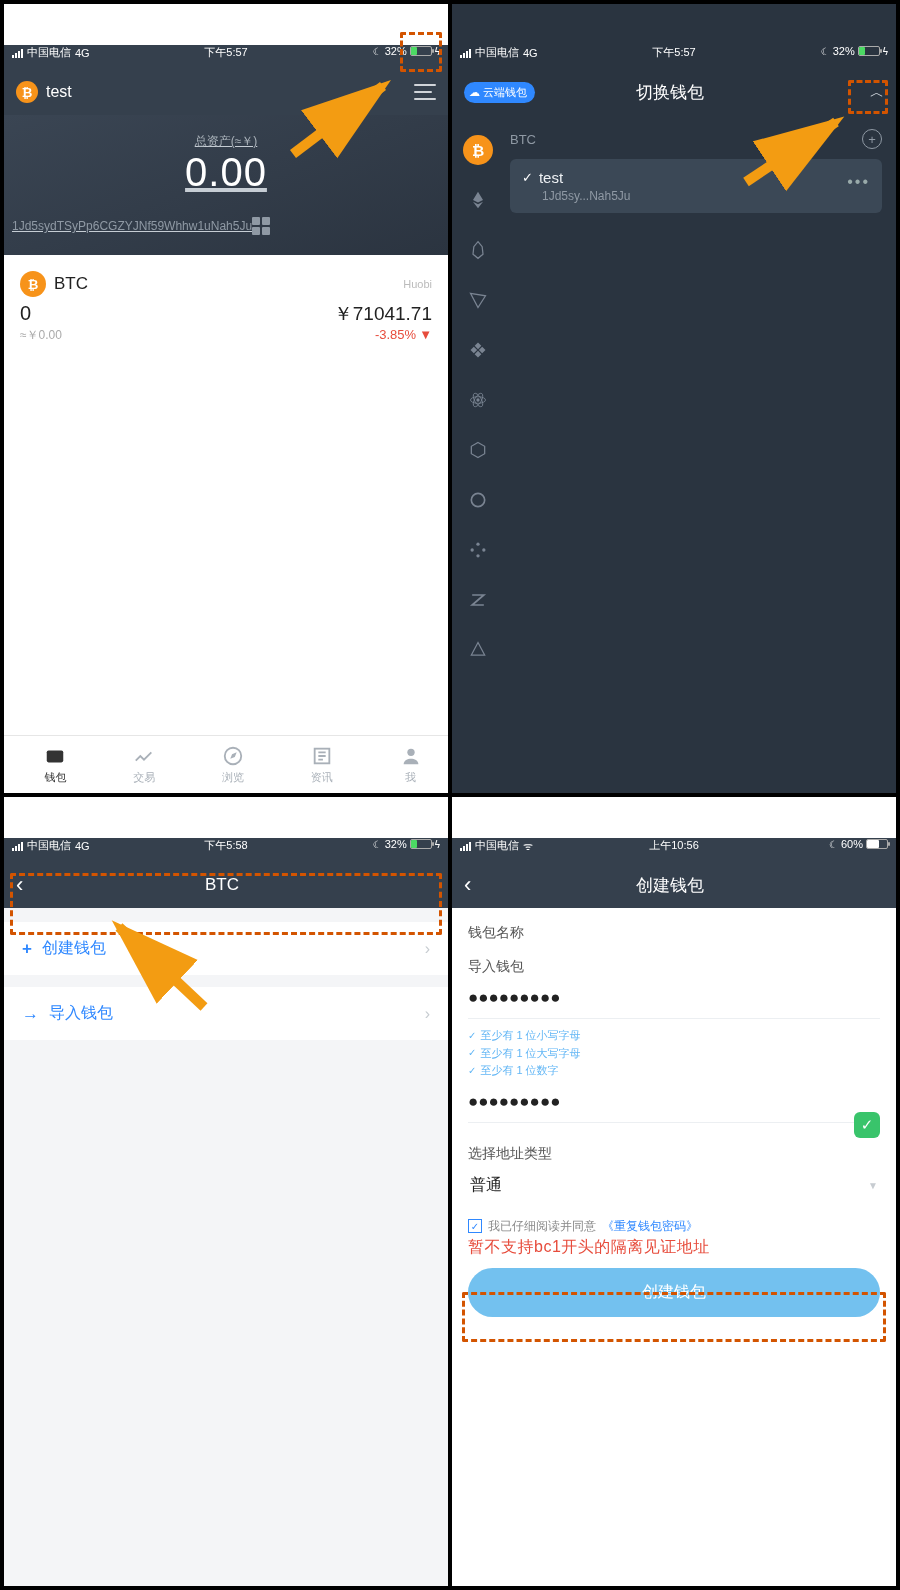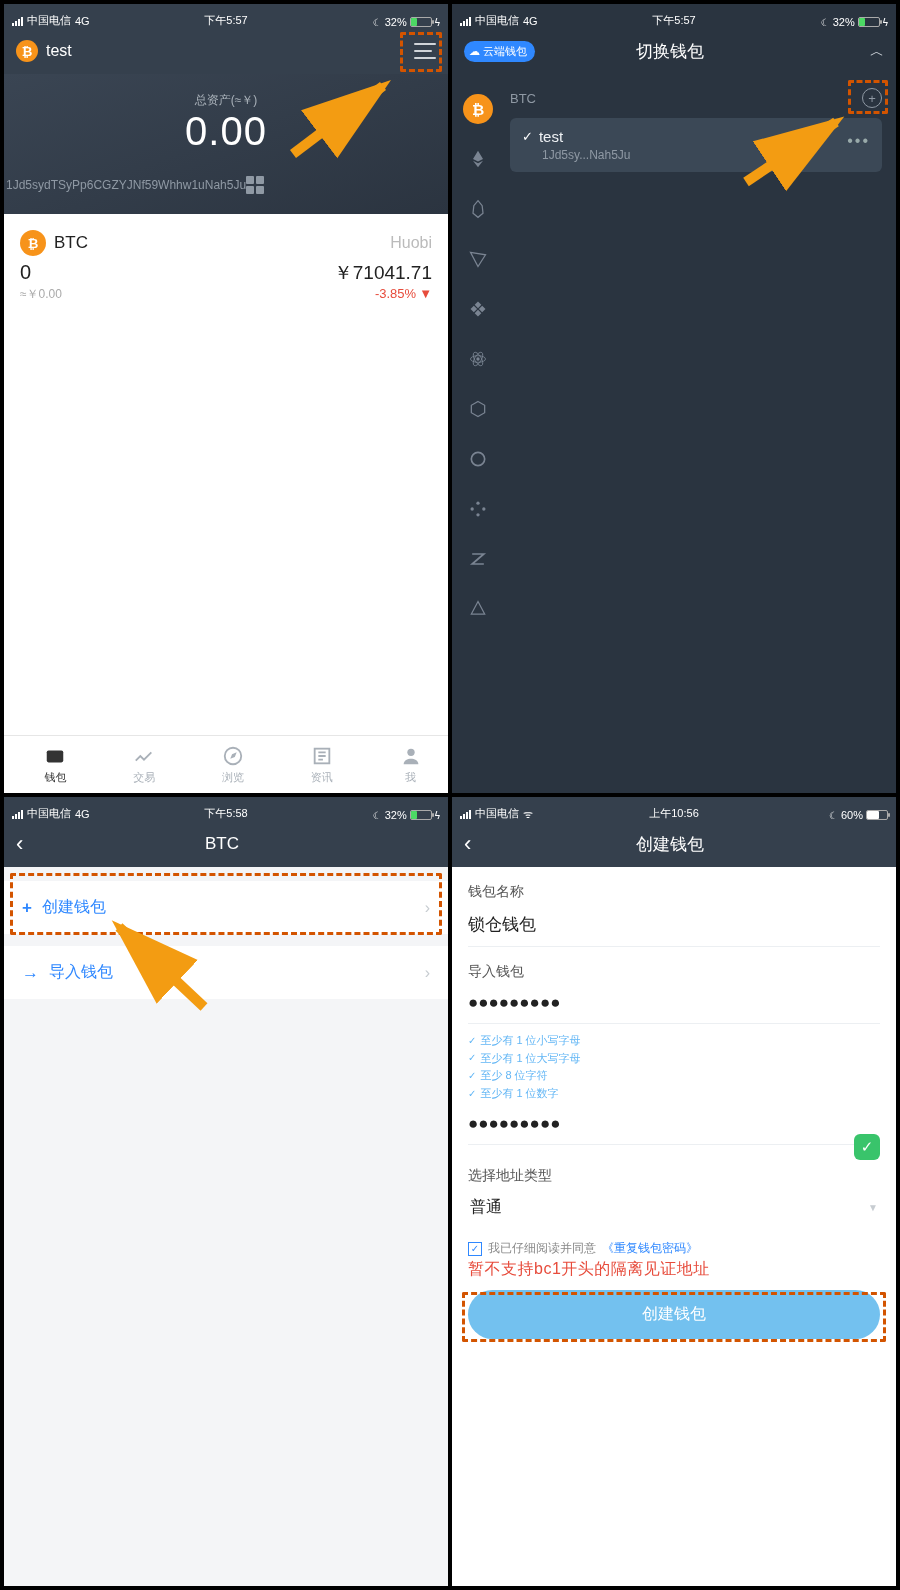--- a/index.html
+++ b/index.html
@@ -1,20 +1,20 @@
 <!DOCTYPE html>
 <html><head>
 <meta charset="utf-8">
 <style>
   * { box-sizing: border-box; margin:0; padding:0; font-family: -apple-system, "Helvetica Neue", Arial, sans-serif; }
   body { background:#000; width:900px; height:1590px; display:grid; grid-template-columns:1fr 1fr; grid-template-rows:1fr 1fr; gap:4px; padding:4px; }
   .screen { background:#fff; display:flex; flex-direction:column; overflow:hidden; position:relative; }
   .dark { background:#2a3440; }
   
-  .status-bar { height:24px; background:#2a3440; color:#fff; font-size:11px; display:flex; align-items:flex-end; padding:0 8px; gap:8px; }
+  .status-bar { height:24px; background:#2a3440; color:#fff; font-size:11px; display:flex; align-items:flex-start; padding:0 8px; gap:8px;margin-top:41px; }
   .status-bar.light { background:#35404d; }
   .sb-left { display:flex; align-items:center; gap:4px; flex:1; }
   .sb-mid { flex:0 0 auto; }
   .sb-right { display:flex; align-items:center; gap:3px; flex:1; justify-content:flex-end; }
   .sig-bars { display:flex; align-items:flex-end; gap:1px; height:10px; }
   .sig-bars span{ width:2px; background:#fff; }
   .sig-bars span:nth-child(1){height:3px}.sig-bars span:nth-child(2){height:5px}.sig-bars span:nth-child(3){height:7px}.sig-bars span:nth-child(4){height:9px}
   .moon{font-size:10px}
   .batt { width:22px; height:10px; border:1px solid #aaa; border-radius:2px; position:relative; }
   .batt::after{ content:""; position:absolute; right:-3px; top:2px; width:2px; height:4px; background:#aaa; border-radius:1px;}
@@ -27,36 +27,36 @@
   .nav .left-area{ display:flex; align-items:center; gap:8px; z-index:1;}
   .nav .right-area{ margin-left:auto; z-index:1;}
   .btc-coin{ width:22px; height:22px; border-radius:50%; background:#f7931a; color:#fff; display:flex; align-items:center; justify-content:center; font-weight:bold; font-size:13px;}
   .hamburger { width:22px; height:16px; display:flex; flex-direction:column; justify-content:space-between;}
   .hamburger span{ height:2px; background:#d0d4d9; border-radius:1px;}
   .hamburger span:nth-child(2){width:80%}
   .back-chevron{ font-size:22px; color:#fff; padding-right:8px;}
   .cloud-badge { background:#2f88ff; color:#fff; font-size:11px; padding:3px 8px 3px 5px; border-radius:11px; display:flex; align-items:center; gap:3px;}
   .chevron-up{ color:#cfd5db; font-size:14px;}
   
-  .hero { background:linear-gradient(160deg,#3a4553 0%,#2b3440 100%); padding:10px 2px 20px; color:#c6cdd4; position:relative;}
+  .hero { background:linear-gradient(160deg,#3a4553 0%,#2b3440 100%); padding:10px 8px 20px; color:#c6cdd4; position:relative;text-decoration:underline;}
   .hero .sub { font-size:12px; text-align:center; color:#aab2ba; margin-top:8px;}
   .hero .big { font-size:40px; text-align:center; color:#fff; font-weight:300; letter-spacing:1px;}
   .hero .addr{ font-size:12px; color:#8f99a4; display:flex; align-items:center; margin-top:22px;}
   .qr{ width:18px; height:18px; display:grid; grid-template-columns:1fr 1fr; grid-template-rows:1fr 1fr; gap:2px;}
   .qr span{background:#8f99a4; border-radius:1px;}
   
   .token-list{ flex:1; background:#fff; padding:16px;}
   .token-row{ display:flex; flex-direction:column; gap:4px;}
   .token-row .top{ display:flex; align-items:center; gap:8px;}
   .token-row .name{ font-size:17px; color:#222; font-weight:500;}
   .token-row .bottom{ display:flex; align-items:baseline; }
   .token-row .amt{ font-size:20px; color:#222;}
   .token-row .sub2{ font-size:12px; color:#aaa; margin-top:2px;}
   .token-row .right-col{ margin-left:auto; text-align:right;}
-  .token-row .source{ font-size:16px; color:#bbb;}
+  .token-row .source{ font-size:11px; color:#bbb;}
   .token-row .price{ font-size:19px; color:#222;}
   .token-row .change{ font-size:13px; color:#e74c3c; display:flex; align-items:center; justify-content:flex-end; gap:3px;}
   
   .tabbar{ height:58px; border-top:1px solid #e6e6e6; display:flex; background:#fff;}
   .tabbar .tab{ flex:1; display:flex; flex-direction:column; align-items:center; justify-content:center; gap:3px; font-size:11px; color:#a9b0b8;padding-left:14px;}
   .tabbar .tab.active{ color:#333; }
   .tab svg{ width:22px; height:22px;}
   
   .switch-body{ flex:1; display:flex; background:#2a3440; }
   .coin-rail{ width:52px; display:flex; flex-direction:column; align-items:center; padding-top:20px; gap:20px;}
@@ -418,28 +418,26 @@
   </div>
   <div class="nav">
     <div class="left-area">
         <span class="back-chevron">‹</span>
       </div>
     <div class="title-center">创建钱包</div>
   </div>
 
   <div class="form-body">
     <div class="field-label">钱包名称</div>
-    <div class="field-input">锁仓钱包</div>
 
     <div class="field-label">导入钱包</div>
     <div class="field-input pw">●●●●●●●●●</div>
     <div class="checks">
       <div>至少有 1 位小写字母</div>
       <div>至少有 1 位大写字母</div>
-      <div>至少 8 位字符</div>
       <div>至少有 1 位数字</div>
     </div>
 
     <div class="field-input pw" style="position:relative">
       <span>●●●●●●●●●</span>
       <span class="confirm-ok">✓</span>
     </div>
 
     <div class="field-label" style="margin-top:22px">选择地址类型</div>
     <div class="select-field">

